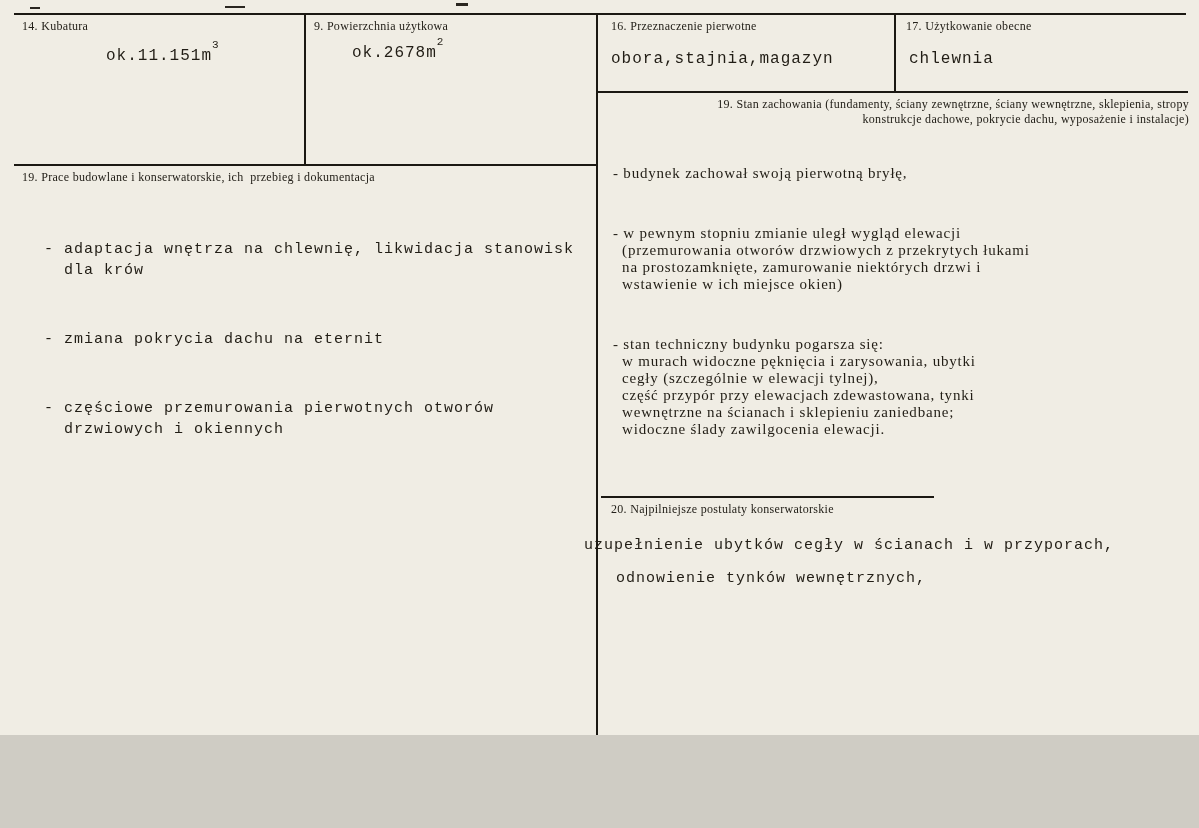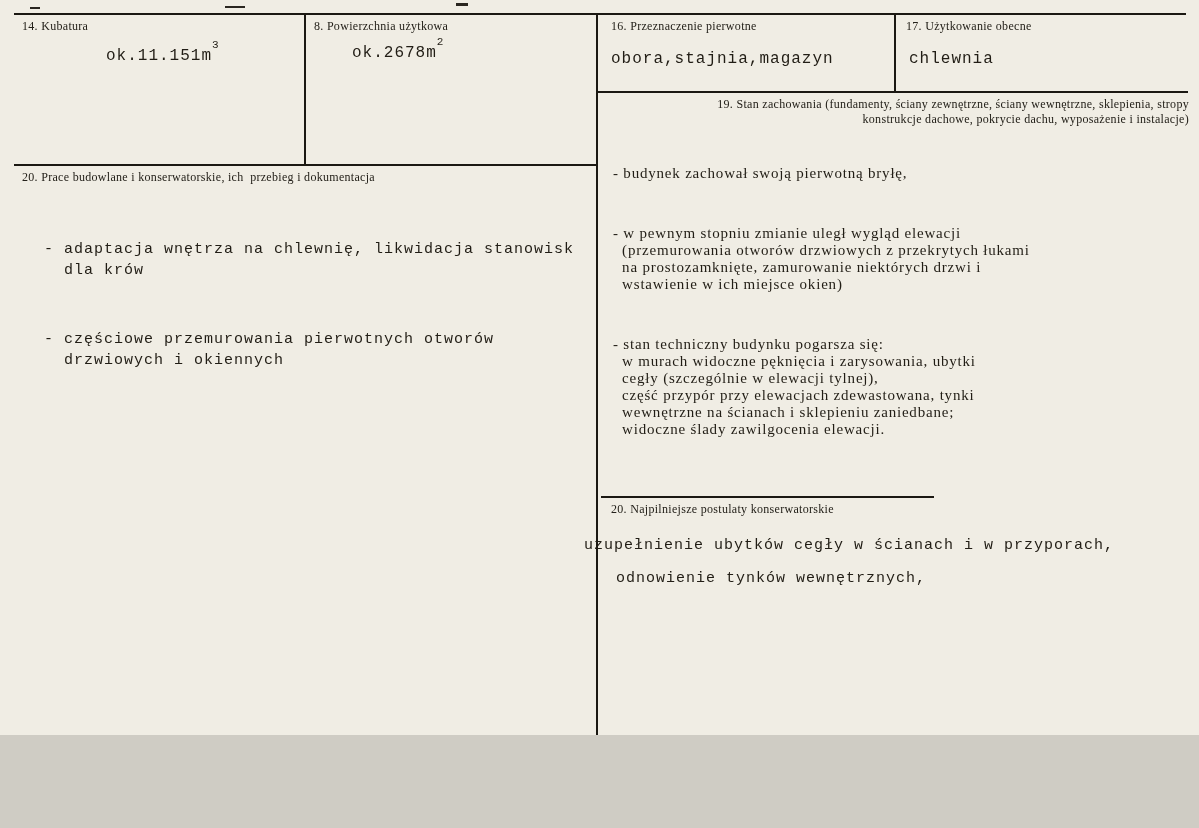--- a/index.html
+++ b/index.html
@@ -43,33 +43,34 @@
   <div class="rule" style="left:14px; top:818px; width:1172px; height:3px;"></div>
 
   <div class="mark" style="left:30px; top:7px; width:10px; height:2px;"></div>
   <div class="mark" style="left:225px; top:6px; width:20px; height:2px;"></div>
   <div class="mark" style="left:456px; top:3px; width:12px; height:3px;"></div>
   <div class="mark" style="left:450px; top:819px; width:34px; height:5px;"></div>
 
   <div class="label" style="left:22px; top:19px;">14. Kubatura</div>
   <div class="tw tw-val" style="left:106px; top:45px;"><span>ok.11.151m</span><sup class="u">3</sup></div>
 
-  <div class="label" style="left:314px; top:19px;">8. Powierzchnia użytkowa</div>
+  <div class="label" style="left:314px; top:19px;">9. Powierzchnia użytkowa</div>
   <div class="tw tw-val" style="left:352px; top:42px;"><span>ok.2678m</span><sup class="u">2</sup></div>
 
   <div class="label" style="left:611px; top:19px;">16. Przeznaczenie pierwotne</div>
   <div class="tw tw-val" style="left:611px; top:50px;">obora,stajnia,magazyn</div>
 
   <div class="label" style="left:906px; top:19px;">17. Użytkowanie obecne</div>
   <div class="tw tw-val" style="left:909px; top:50px;">chlewnia</div>
 
-  <div class="label" style="left:22px; top:170px;">20. Prace budowlane i konserwatorskie, ich  przebieg i dokumentacja</div>
+  <div class="label" style="left:22px; top:170px;">19. Prace budowlane i konserwatorskie, ich  przebieg i dokumentacja</div>
   <div class="tw tw-l" style="left:44px; top:197px; width:550px;">
     <div class="tw-item-l">- adaptacja wnętrza na chlewnię, likwidacja stanowisk
   dla krów</div>
+    <div class="tw-item-l">- zmiana pokrycia dachu na eternit</div>
     <div class="tw-item-l">- częściowe przemurowania pierwotnych otworów
   drzwiowych i okiennych</div>
   </div>
 
   <div class="label hang" style="left:611px; top:97px; width:578px;">19. Stan zachowania (fundamenty, ściany zewnętrzne, ściany wewnętrzne, sklepienia, stropy
 konstrukcje dachowe, pokrycie dachu, wyposażenie i instalacje)</div>
   <div class="tw tw-r" style="left:613px; top:131px; width:580px;">
     <div class="tw-item-r">- budynek zachował swoją pierwotną bryłę,</div>
     <div class="tw-item-r">- w pewnym stopniu zmianie uległ wygląd elewacji
   (przemurowania otworów drzwiowych z przekrytych łukami

